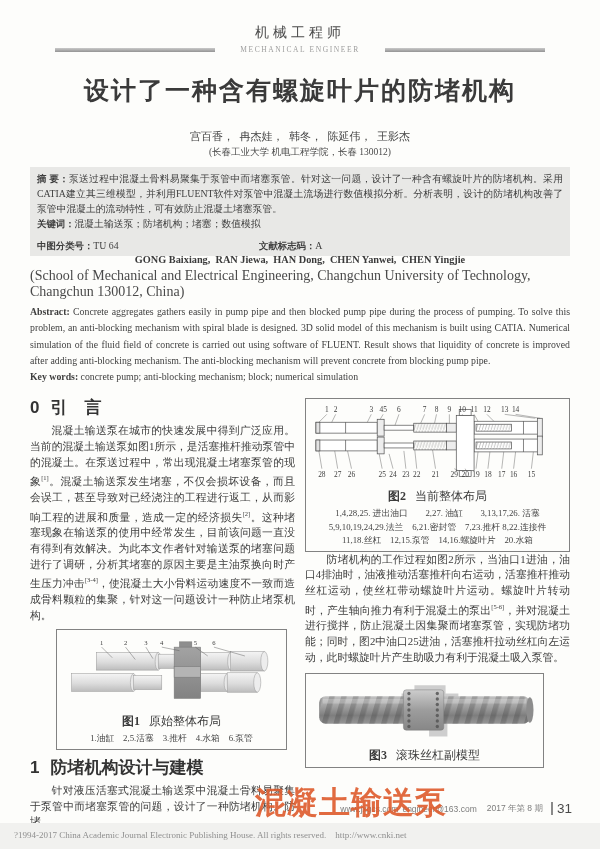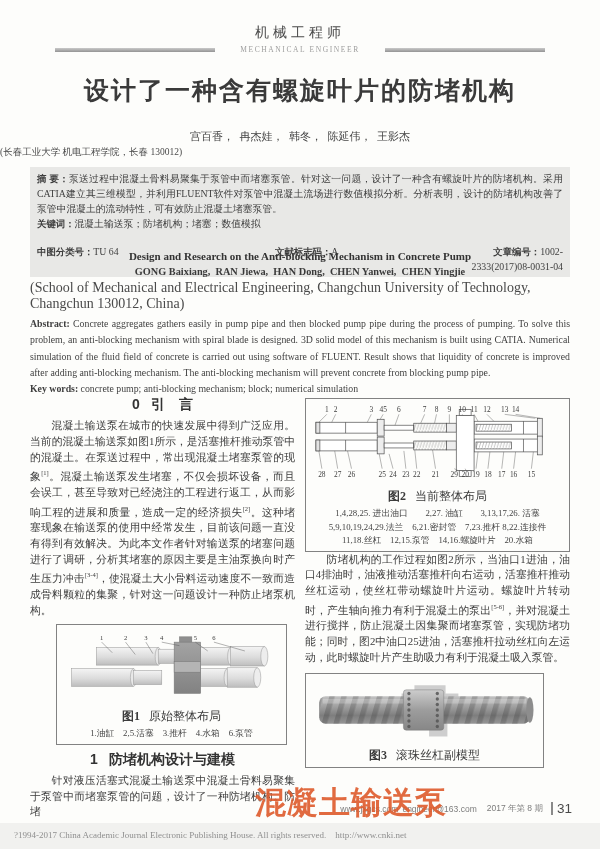--- a/index.html
+++ b/index.html
@@ -12,47 +12,47 @@
   .header-bars{position:absolute;top:45px;left:55px;right:55px;display:flex;align-items:center;gap:25px;}
   .hbar{flex:1;height:4px;background:linear-gradient(#c9c9c9,#949494);}
   .journal-en{font-size:7.5px;color:#9d9d9d;letter-spacing:1.6px;white-space:nowrap;
               font-family:"Liberation Serif",serif;}
 
   
   .paper-title{position:absolute;top:74px;left:0;width:100%;text-align:center;
                font-size:25px;font-weight:600;letter-spacing:2px;color:#3a3a3a;}
   .authors-cn{position:absolute;top:129px;left:0;width:100%;text-align:center;
               font-size:11px;color:#454545;white-space:pre;}
-  .affil-cn{position:absolute;top:146px;left:0;width:100%;text-align:left;
+  .affil-cn{position:absolute;top:146px;left:0;width:100%;text-align:center;
             font-size:9.5px;color:#4a4a4a;}
 
   
   .abstract-block{position:absolute;top:167px;left:30px;width:540px;box-sizing:border-box;
                   background:#e8e8e6;padding:4px 7px 3px;font-size:9.8px;line-height:15px;
                   text-align:justify;color:#3e3e3e;}
   .abstract-block b{font-family:"Liberation Sans",sans-serif;font-size:9.4px;}
-  .meta-row{display:flex;margin-top:13px;gap:16px;}
+  .meta-row{display:flex;margin-top:7px;}
   .meta-row .m1{width:222px;}
   .meta-row .m2{width:162px;}
   .meta-row .m3{flex:1;text-align:right;}
 
   
   .english-block{position:absolute;top:250px;left:30px;width:540px;}
   .en-title{text-align:center;font-weight:bold;font-size:11px;color:#333;}
   .en-authors{text-align:center;font-weight:bold;font-size:10.3px;margin-top:4px;white-space:pre;color:#3a3a3a;}
   .en-affil{font-size:14px;margin-top:3px;color:#4a4a4a;}
   .en-abstract{margin-top:4px;font-size:9.8px;line-height:16.4px;text-align:justify;color:#3f3f3f;}
   .en-keywords{font-size:9.8px;margin-top:1px;color:#3f3f3f;}
 
   
   .col{position:absolute;width:265px;}
   .col-left{top:394px;left:30px;}
   .col-right{top:392px;left:305px;}
-  .sec-head{font-family:"Liberation Sans",sans-serif;font-size:14px;font-weight:bold;
-            color:#333;margin:2px 0 4px;text-align:center;}
+  .sec-head{font-family:"Liberation Sans",sans-serif;font-size:17px;font-weight:bold;
+            color:#333;margin:2px 0 4px;}
   .sec-head .sec-no{margin-right:11px;}
   .para{font-size:10.8px;line-height:15.8px;text-align:justify;margin:0;color:#3c3c3c;}
   .para.indent{text-indent:2em;}
   .para sup{font-size:6.5px;}
 
   
   .figure-box{border:1px solid #828282;margin-top:6px;padding:4px 4px 3px;text-align:center;background:#fdfdfb;}
   .fig1-box{margin-left:26px;margin-right:8px;}
   .fig3-box{margin-right:26px;}
   .fig-caption{font-size:12px;margin-top:1px;color:#3c3c3c;}
@@ -94,26 +94,24 @@
   <div class="paper-title">设计了一种含有螺旋叶片的防堵机构</div>
   <div class="authors-cn">宫百香，  冉杰娃，  韩冬，  陈延伟，  王影杰</div>
   <div class="affil-cn">(长春工业大学 机电工程学院，长春 130012)</div>
 
   <div class="abstract-block">
     <div><b>摘  要：</b><span>泵送过程中混凝土骨料易聚集于泵管中而堵塞泵管。针对这一问题，设计了一种含有螺旋叶片的防堵机构。采用CATIA建立其三维模型，并利用FLUENT软件对泵管中混凝土流场进行数值模拟分析。分析表明，设计的防堵机构改善了泵管中混凝土的流动特性，可有效防止混凝土堵塞泵管。</span></div>
     <div><b>关键词：</b><span>混凝土输送泵；防堵机构；堵塞；数值模拟</span></div>
     <div class="meta-row">
       <span class="m1"><b>中图分类号：</b><span>TU 64</span></span>
       <span class="m2"><b>文献标志码：</b><span>A</span></span>
-      <span class="m3"><b>文章编号：</b><span>1002-2333(2017)08-0031-04</span></span>
     </div>
   </div>
 
   <div class="english-block">
-    <div class="en-title">Design and Research on the Anti-blocking Mechanism in Concrete Pump</div>
     <div class="en-authors">GONG Baixiang,  RAN Jiewa,  HAN Dong,  CHEN Yanwei,  CHEN Yingjie</div>
     <div class="en-affil">(School of Mechanical and Electrical Engineering, Changchun University of Technology, Changchun 130012, China)</div>
     <div class="en-abstract"><b>Abstract:</b><span> Concrete aggregates gathers easily in pump pipe and then blocked pump pipe during the process of pumping. To solve this problem, an anti-blocking mechanism with spiral blade is designed. 3D solid model of this mechanism is built using CATIA. Numerical simulation of the fluid field of concrete is carried out using software of FLUENT. Result shows that liquidity of concrete is improved after adding anti-blocking mechanism. The anti-blocking mechanism will prevent concrete from blocking pump pipe.</span></div>
     <div class="en-keywords"><b>Key words:</b><span> concrete pump; anti-blocking mechanism; block; numerical simulation</span></div>
   </div>
 
   <div class="col col-left">
     <div class="sec-head">
       <span class="sec-no">0</span><span>引　言</span>
     </div>

